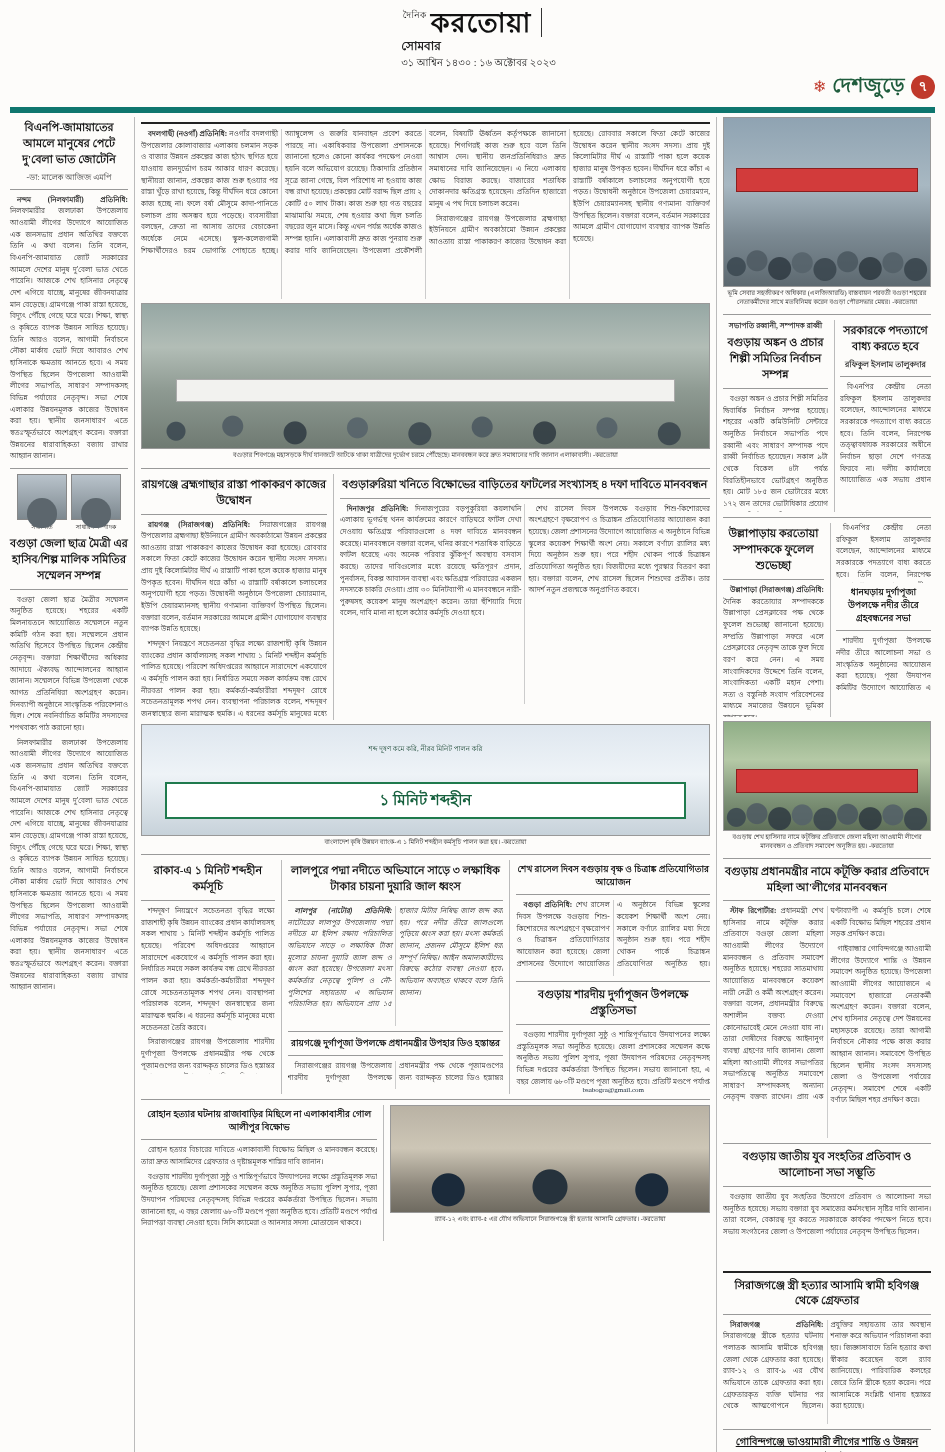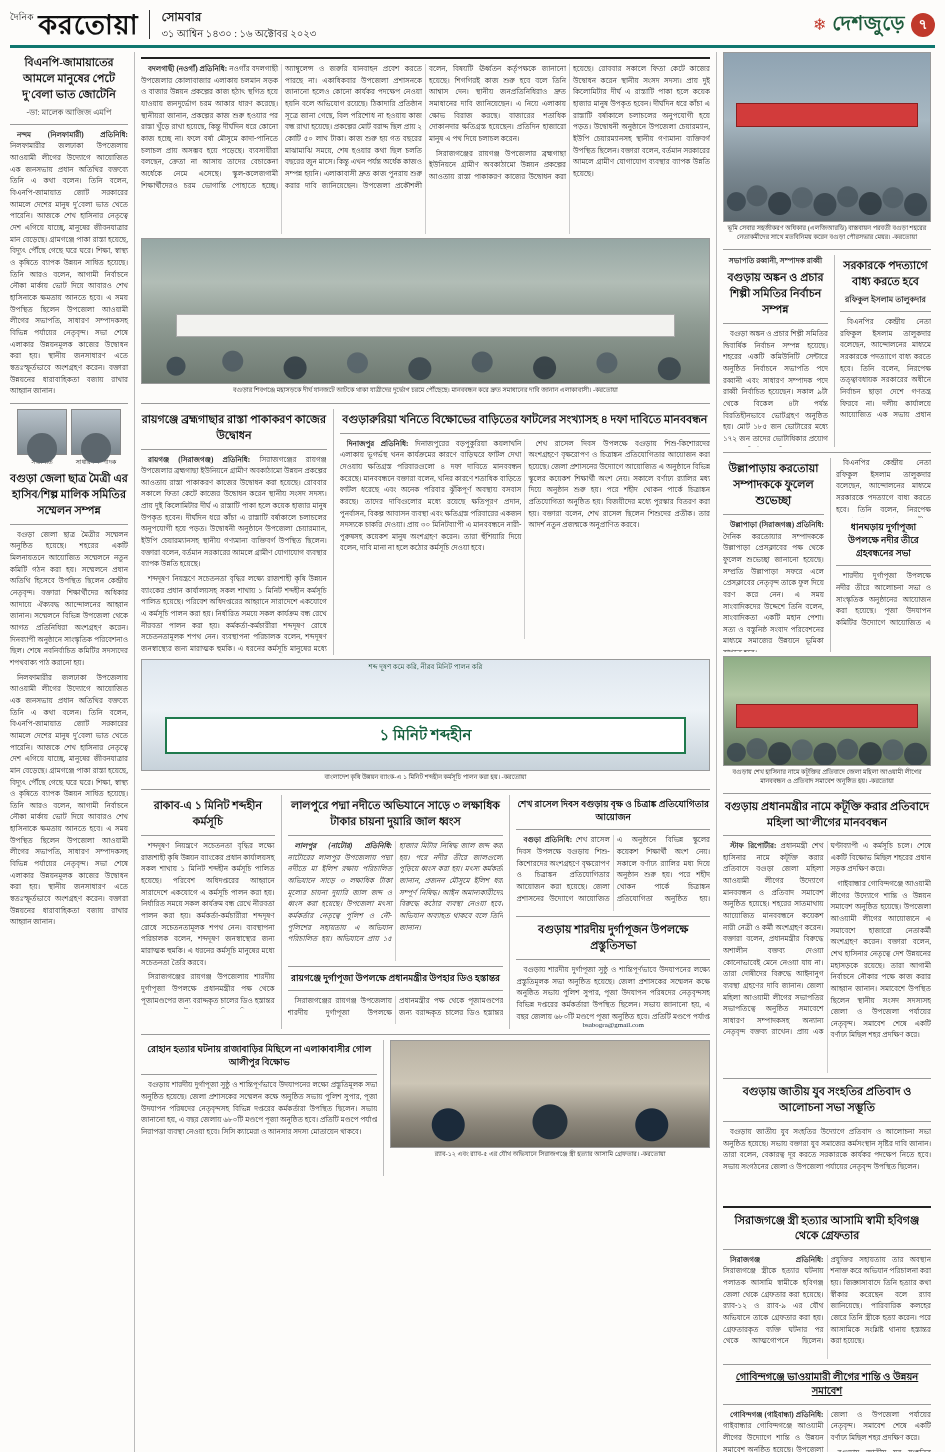--- a/index.html
+++ b/index.html
@@ -7,21 +7,21 @@
   body {
     width:945px; height:1452px;
     background:#ffffff;
     font-family:"Liberation Serif", serif;
     color:#111;
     overflow:hidden;
   }
   .page { position:relative; width:945px; height:1452px; background:#fdfcfa; padding:8px 10px; }
 
   
-  .masthead { display:flex; align-items:center; border-bottom:3px solid #0f766e; padding-bottom:4px; margin-bottom:4px; }
+  .masthead { display:flex; align-items:center; border-bottom:6px solid #0f766e; padding-bottom:4px; margin-bottom:4px;flex-direction:column; }
   .logo-block { display:flex; align-items:flex-end; gap:4px; padding-right:10px; border-right:1px solid #333; }
   .logo-small { font-size:9px; letter-spacing:.5px; color:#222; margin-bottom:14px; }
   .logo-main { font-size:27px; font-weight:bold; letter-spacing:1px; color:#111; line-height:1; }
   .date-block { padding-left:12px; font-size:10px; line-height:1.5; color:#222; }
   .date-day { font-size:12px; font-weight:bold; }
   .brand-right { margin-left:auto; display:flex; align-items:center; gap:6px; }
   .brand-right .bird { font-size:16px; color:#c0392b; }
   .brand-name { font-size:20px; font-weight:bold; color:#1f5c3d; letter-spacing:.5px; }
   .page-num { width:24px; height:24px; border-radius:50%; background:#c0392b; color:#fff; font-size:14px;
               display:flex; align-items:center; justify-content:center; font-weight:bold; }
@@ -77,21 +77,21 @@
   .portrait::after { content:""; position:absolute; left:50%; top:52%; transform:translateX(-50%);
     width:30px; height:30px; border-radius:50% 50% 45% 45%; background:#5c666d; }
   .p-names { display:flex; gap:4px; justify-content:center; font-size:6.2px; margin-top:2px; }
   .p-names span { width:50px; text-align:center; }
   .center { text-align:center; }
   .bold { font-weight:bold; }
 
   .minute-banner { position:absolute; left:4%; right:4%; top:52%; height:34%; background:#ffffff; border:2px solid #1f7a4d;
                    display:flex; align-items:center; justify-content:center; }
   .minute-text { font-size:15px; font-weight:bold; color:#15603d; }
-  .minute-sub { position:absolute; top:1px; left:0; right:0; text-align:center; font-size:7px; color:#0c3b26; }
+  .minute-sub { position:absolute; top:18px; left:0; right:0; text-align:center; font-size:7px; color:#0c3b26; }
 
   .uniform-row { position:absolute; left:0; right:0; bottom:0; height:70%;
     background:
       radial-gradient(circle at 18% 70%, #1b2a3a 0 16px, transparent 17px),
       radial-gradient(circle at 50% 66%, #26323c 0 17px, transparent 18px),
       radial-gradient(circle at 82% 70%, #1b2a3a 0 16px, transparent 17px);
   }
   .email { font-size:7px; color:#123; word-break:break-all; text-align:center; }
 </style>
 </head>
@@ -230,20 +230,21 @@
           <div class="email">bsabogra@gmail.com</div>
         </div>
       </div>
 
       <div class="sep"></div>
       <div style="display:flex; gap:6px;">
         <div style="width:42%;">
           <div class="hl2" style="font-size:9px;">রোহান হত্যার ঘটনায় রাজাবাড়ির মিছিলে না এলাকাবাসীর গোল আলীপুর বিক্ষোভ</div>
           <div class="sep"></div>
           <div class="body" style="height:96px; overflow:hidden;">
+            <p>রোহান হত্যার বিচারের দাবিতে এলাকাবাসী বিক্ষোভ মিছিল ও মানববন্ধন করেছে। তারা দ্রুত আসামিদের গ্রেফতার ও দৃষ্টান্তমূলক শাস্তির দাবি জানান।</p>
             <p>বগুড়ায় শারদীয় দুর্গাপূজা সুষ্ঠু ও শান্তিপূর্ণভাবে উদযাপনের লক্ষ্যে প্রস্তুতিমূলক সভা অনুষ্ঠিত হয়েছে। জেলা প্রশাসকের সম্মেলন কক্ষে অনুষ্ঠিত সভায় পুলিশ সুপার, পূজা উদযাপন পরিষদের নেতৃবৃন্দসহ বিভিন্ন দপ্তরের কর্মকর্তারা উপস্থিত ছিলেন। সভায় জানানো হয়, এ বছর জেলায় ৬৮০টি মণ্ডপে পূজা অনুষ্ঠিত হবে। প্রতিটি মণ্ডপে পর্যাপ্ত নিরাপত্তা ব্যবস্থা নেওয়া হবে। সিসি ক্যামেরা ও আনসার সদস্য মোতায়েন থাকবে।</p>
           </div>
         </div>
         <div style="width:58%; border-left:1px solid #bbb; padding-left:6px;">
           <div class="photo ph-indoor" style="height:108px;">
             <div class="uniform-row"></div>
           </div>
           <div class="cap">র‍্যাব-১২ এবং র‍্যাব-৫ এর যৌথ অভিযানে সিরাজগঞ্জে স্ত্রী হত্যার আসামি গ্রেফতার। -করতোয়া</div>
         </div>
       </div>

